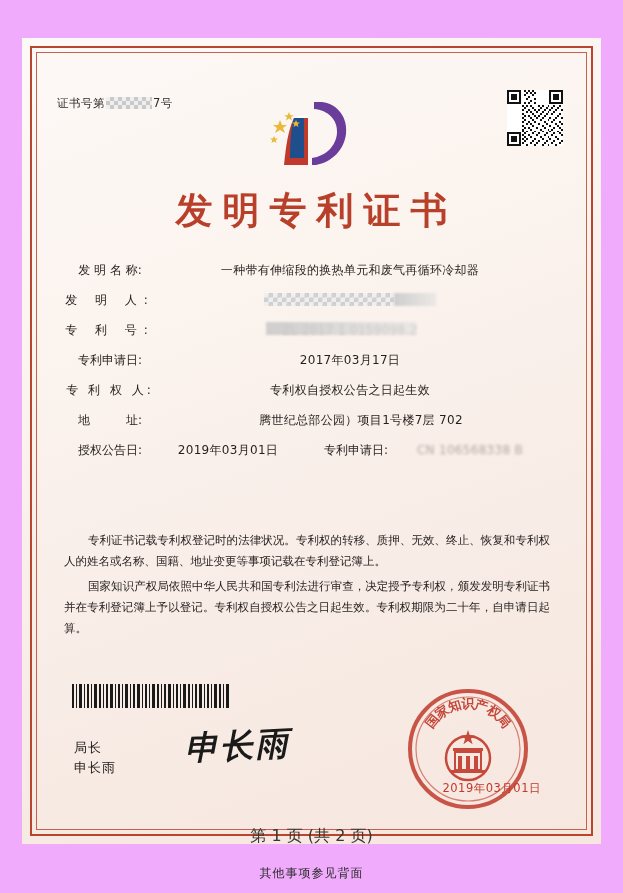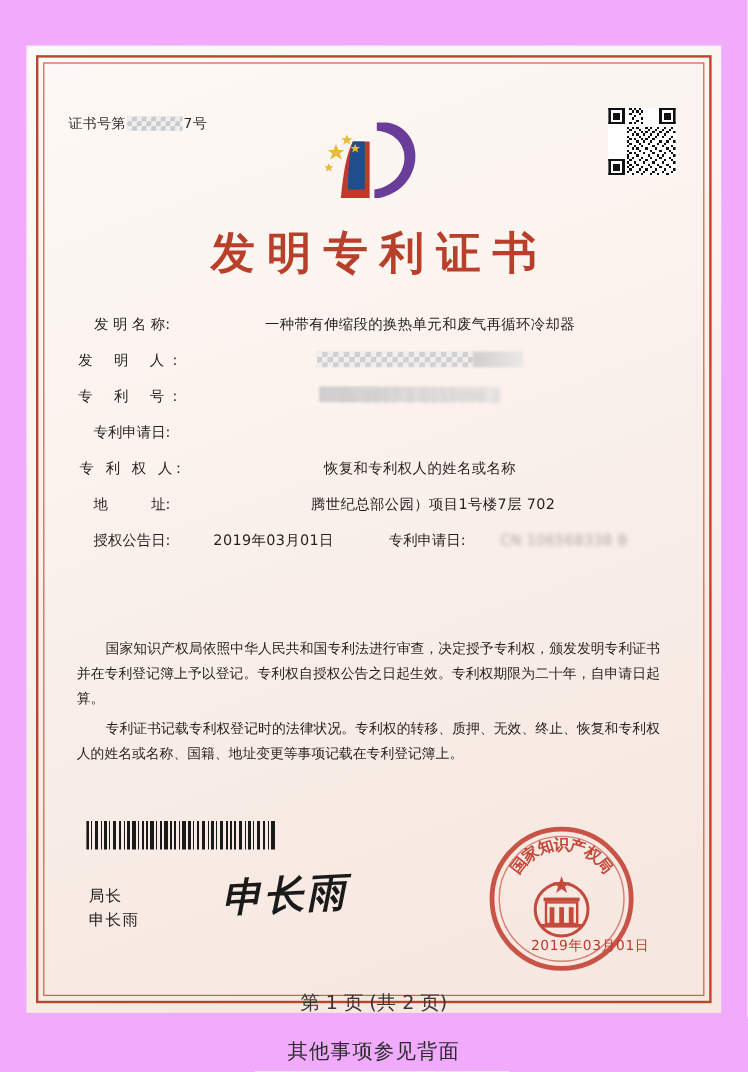--- a/index.html
+++ b/index.html
@@ -224,21 +224,21 @@
     top: 826px;
     text-align: center;
     font-size: 16px;
     color: #3a3431;
   }
   .footer-note {
     position: absolute;
     left: 0; right: 0;
     top: 865px;
     text-align: center;
-    font-size: 17px;
+    font-size: 12px;
     color: #2b2b2b;
     letter-spacing: 1px;
   }
 </style>
 </head>
 <body>
 
 <div class="page">
 
   <div class="cert"></div>
@@ -448,25 +448,26 @@
     <div class="row">
       <div class="lbl sp3">专 利 号:</div>
       <div class="val">
         <span class="blurred">ZL 2017 1 0159098.2</span>
         <span class="redact-soft" style="width:150px;position:absolute;margin-left:-152px"></span>
       </div>
     </div>
 
     <div class="row">
       <div class="lbl">专利申请日:</div>
+      <div class="val">2017年03月17日</div>
     </div>
 
     <div class="row">
       <div class="lbl sp2">专 利 权 人:</div>
-      <div class="val">恢复和专利权人的姓名或名称</div>
+      <div class="val">专利权自授权公告之日起生效</div>
     </div>
 
     <div class="row">
       <div class="lbl">地　　　址:</div>
       <div class="val">
         <span class="sub">
           <span>腾世纪总部公园）项目1号楼7层 702</span>
         </span>
       </div>
     </div>
@@ -480,22 +481,22 @@
         <div class="lbl">专利申请日:</div>
         <div class="val">
           <span class="blurred">CN 106568338 B</span>
         </div>
       </div>
     </div>
 
   </div>
 
   <div class="paras">
+    <p>专利证书记载专利权登记时的法律状况。专利权的转移、质押、无效、终止、恢复和专利权人的姓名或名称、国籍、地址变更等事项记载在专利登记簿上。</p>
     <p>国家知识产权局依照中华人民共和国专利法进行审查，决定授予专利权，颁发发明专利证书并在专利登记簿上予以登记。专利权自授权公告之日起生效。专利权期限为二十年，自申请日起算。</p>
-    <p>专利证书记载专利权登记时的法律状况。专利权的转移、质押、无效、终止、恢复和专利权人的姓名或名称、国籍、地址变更等事项记载在专利登记簿上。</p>
   </div>
 
   <div class="barcode">
     <svg width="160" height="24" shape-rendering="crispEdges">
       <g fill="#1a1a1a">
         <rect x="0" y="0" width="2" height="24"></rect>
           <rect x="4" y="0" width="1" height="24"></rect>
         <rect x="7" y="0" width="3" height="24"></rect>
           <rect x="12" y="0" width="1" height="24"></rect>
         <rect x="15" y="0" width="2" height="24"></rect>

